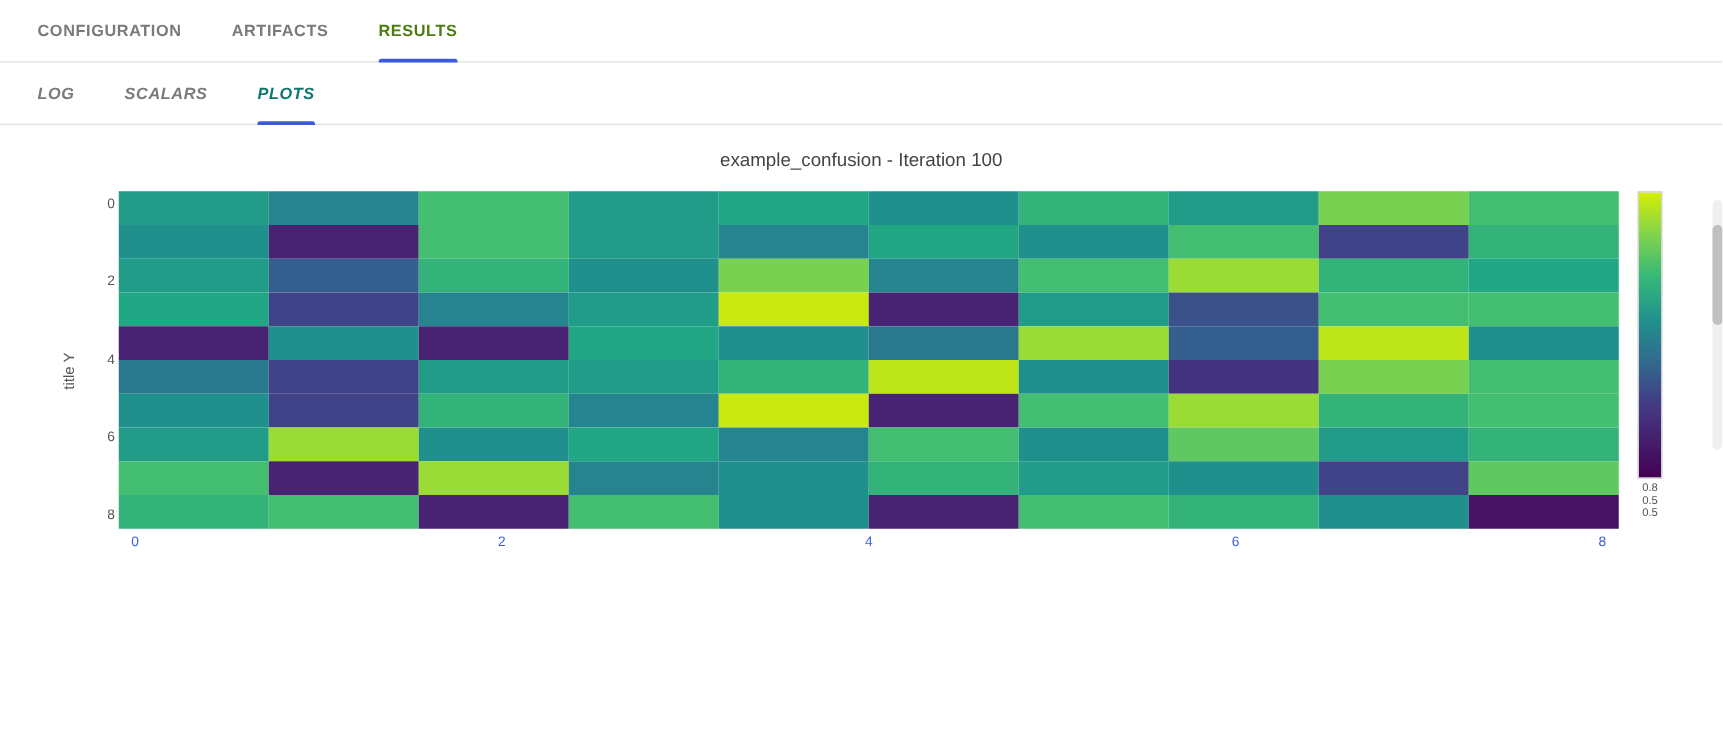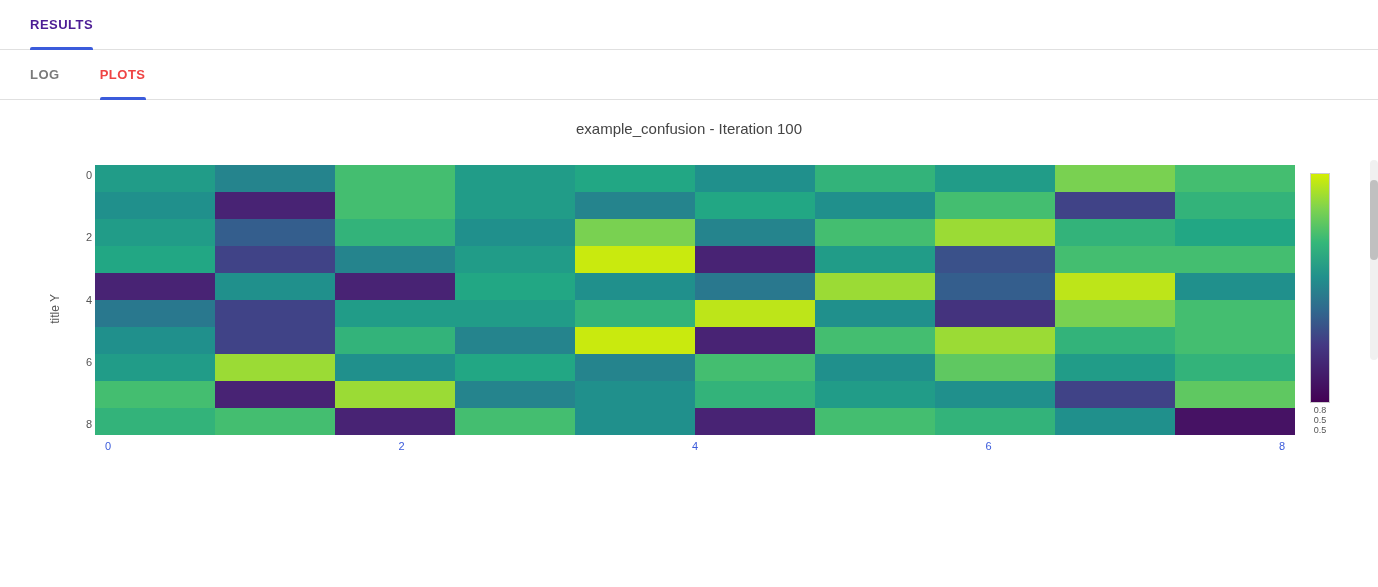--- a/index.html
+++ b/index.html
@@ -20,21 +20,21 @@
       align-items: center;
       font-size: 13px;
       font-weight: 600;
       color: #7a7a7a;
       cursor: pointer;
       letter-spacing: 0.5px;
       text-transform: uppercase;
       position: relative;
     }
     .top-tab.active {
-      color: #4c1d95;
+      color: #4d7c0f;
     }
     .top-tab.active::after {
       content: '';
       position: absolute;
       bottom: 0;
       left: 20px;
       right: 20px;
       height: 3px;
       background: #3b5bdb;
       border-radius: 2px 2px 0 0;
@@ -53,23 +53,24 @@
       height: 50px;
       display: flex;
       align-items: center;
       font-size: 13px;
       font-weight: 600;
       color: #7a7a7a;
       cursor: pointer;
       letter-spacing: 0.5px;
       text-transform: uppercase;
       position: relative;
+      font-style: italic;
     }
     .sub-tab.active {
-      color: #ef4444;
+      color: #0f766e;
     }
     .sub-tab.active::after {
       content: '';
       position: absolute;
       bottom: 0;
       left: 20px;
       right: 20px;
       height: 3px;
       background: #3b5bdb;
       border-radius: 2px 2px 0 0;
@@ -81,21 +82,21 @@
       flex-direction: column;
       align-items: center;
       padding: 20px 10px 10px;
       position: relative;
       height: calc(587px - 100px);
     }
 
     .chart-title {
       font-size: 15px;
       color: #444;
-      margin-bottom: 28px;
+      margin-bottom: 16px;
     }
 
     .chart-area {
       display: flex;
       align-items: center;
       position: relative;
     }
 
     .y-label {
       font-size: 12px;
@@ -181,21 +182,21 @@
         #21918c 45%,
         #31688e 60%,
         #443983 75%,
         #440154 100%
       );
       border: 1px solid #ccc;
     }
 
     .colorbar-row {
       display: flex;
-      align-items: flex-end;
+      align-items: flex-start;
       height: 270px;
     }
 
     
     .scrollbar {
       position: absolute;
       right: 0;
       top: 60px;
       width: 8px;
       height: 200px;
@@ -208,28 +209,37 @@
       background: #c0c0c0;
       border-radius: 4px;
       position: absolute;
       top: 20px;
     }
   </style>
 </head>
 <body>
 
 <div class="top-tabs">
+  <div class="top-tab">
+    <span>CONFIGURATION</span>
+  </div>
+  <div class="top-tab">
+    <span>ARTIFACTS</span>
+  </div>
   <div class="top-tab active">
     <span>RESULTS</span>
   </div>
 </div>
 
 <div class="sub-tabs">
   <div class="sub-tab">
     <span>LOG</span>
+  </div>
+  <div class="sub-tab">
+    <span>SCALARS</span>
   </div>
   <div class="sub-tab active">
     <span>PLOTS</span>
   </div>
 </div>
 
 <div class="main-content">
   <div class="chart-title">example_confusion - Iteration 100</div>
 
   <div class="chart-area">

